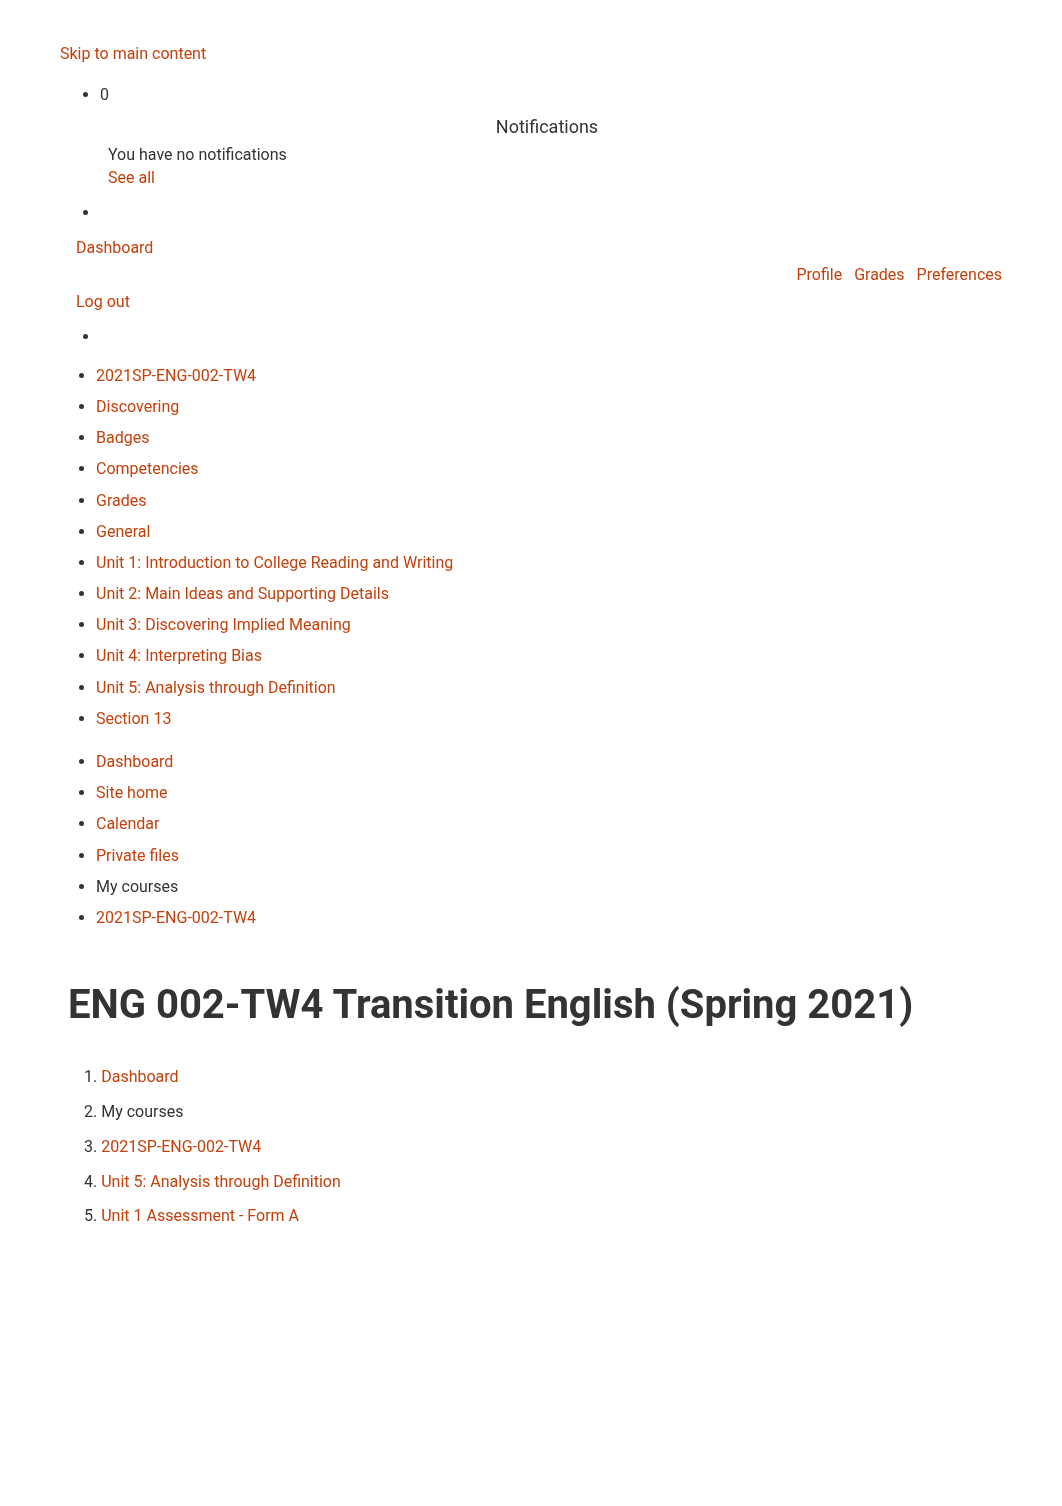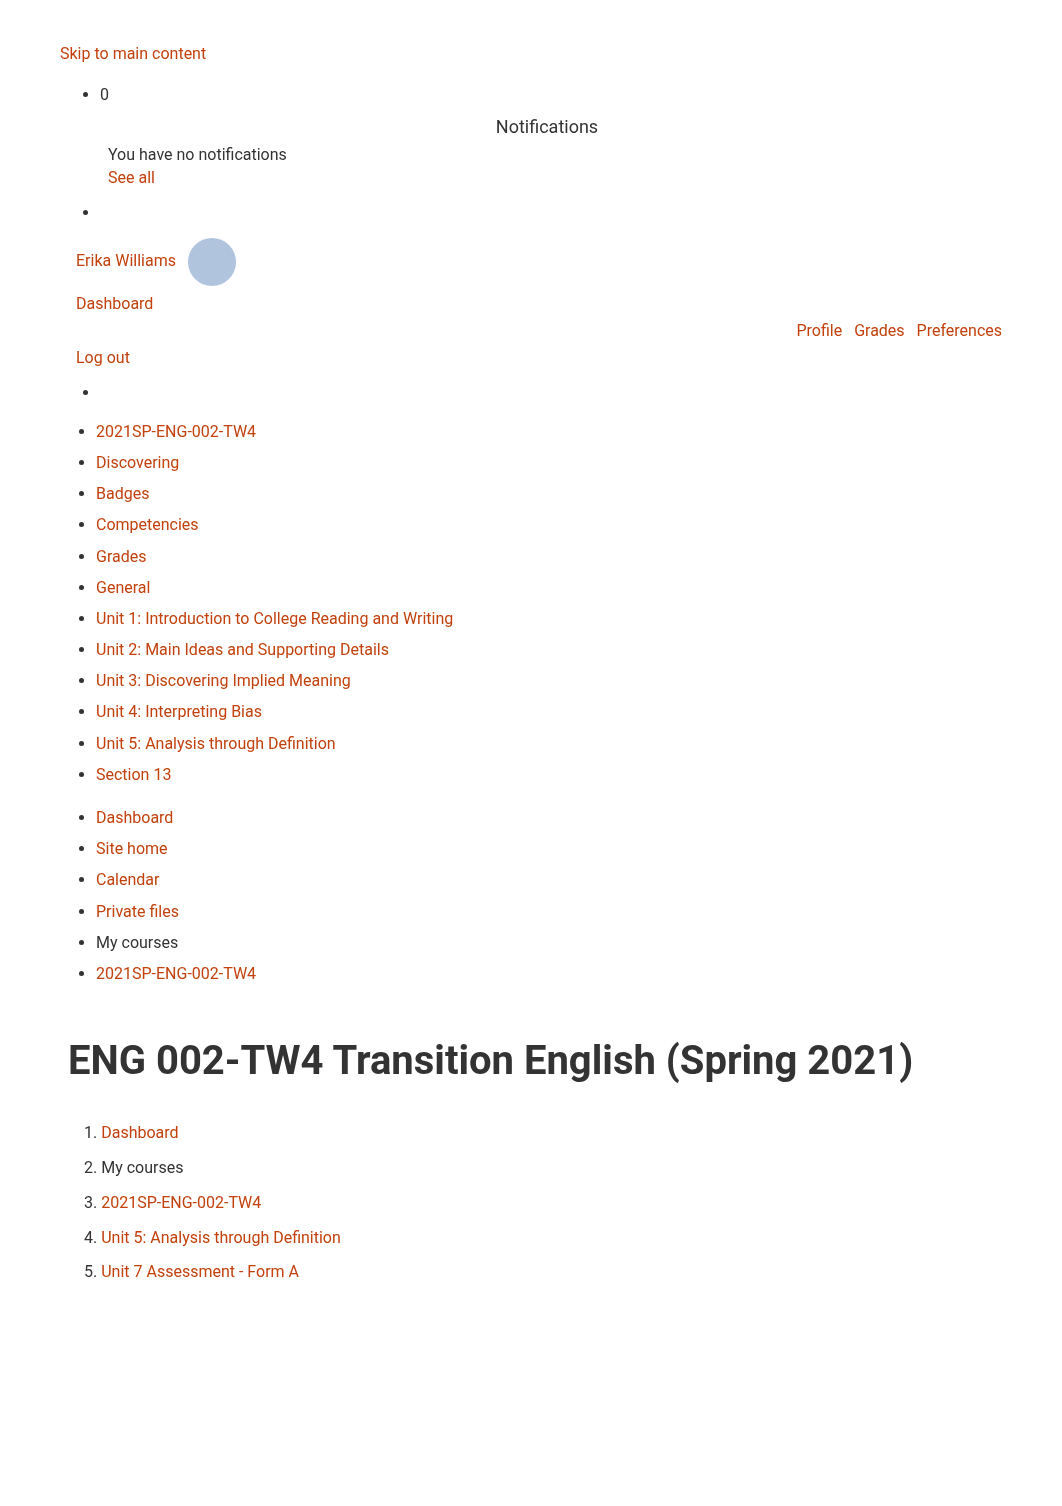--- a/index.html
+++ b/index.html
@@ -141,24 +141,20 @@
   <div class="notifications-content">
     <a>See all</a>
   </div>
 </div>
 
 <ul style="list-style:disc; margin-left:40px; margin-bottom:8px;">
   <li></li>
 </ul>
 
 <div class="user-section">
-  <div class="user-name">
-    <a>Erika Williams</a>
-    <span class="avatar-placeholder"></span>
-  </div>
   <div style="margin-bottom:8px;">
     <a>Dashboard</a>
   </div>
   <div class="user-links">
     <a>Profile</a>
     <span> </span>
     <a>Grades</a>
     <span> </span>
     <a>Preferences</a>
   </div>
@@ -195,14 +191,14 @@
     <li><a href="#">2021SP-ENG-002-TW4</a></li>
   </ul>
 
 <h1 class="main-title">ENG 002-TW4 Transition English (Spring 2021)</h1>
 
 <ol class="breadcrumb-list" id="breadcrumb-list">
 <li><a href="#">Dashboard</a></li>
     <li>My courses</li>
     <li><a href="#">2021SP-ENG-002-TW4</a></li>
     <li><a href="#">Unit 5: Analysis through Definition</a></li>
-    <li><a href="#">Unit 7 Assessment - Form A</a></li>
+    <li><a href="#">Unit 1 Assessment - Form A</a></li>
   </ol>
 
 </body></html>

